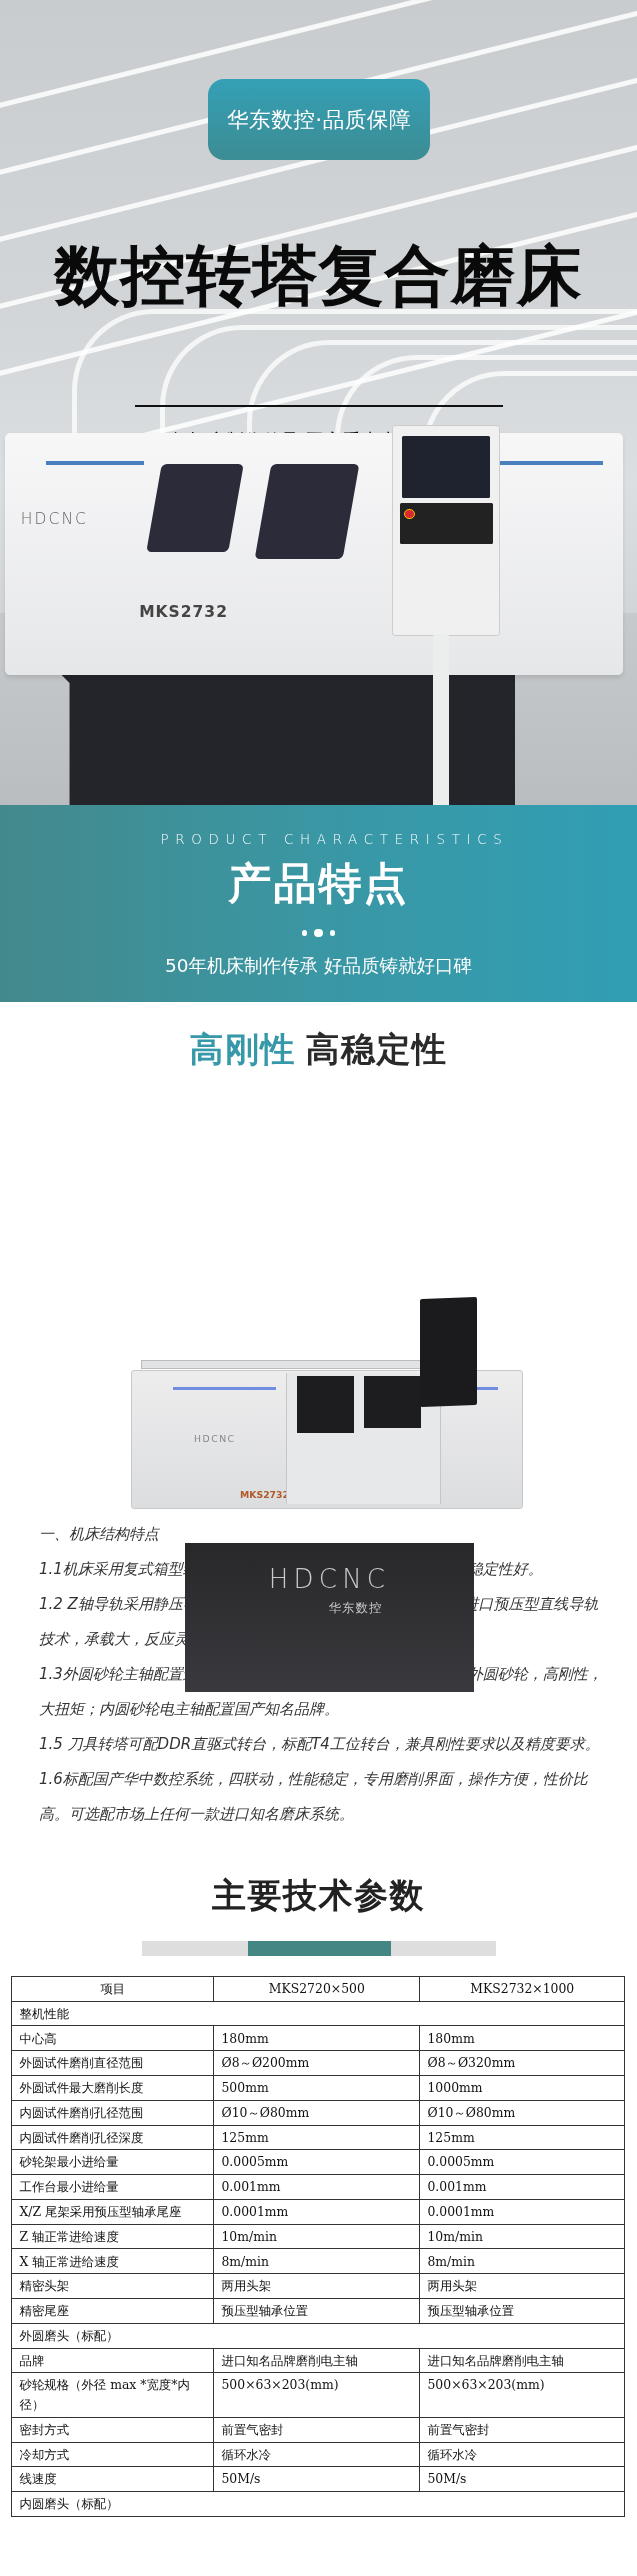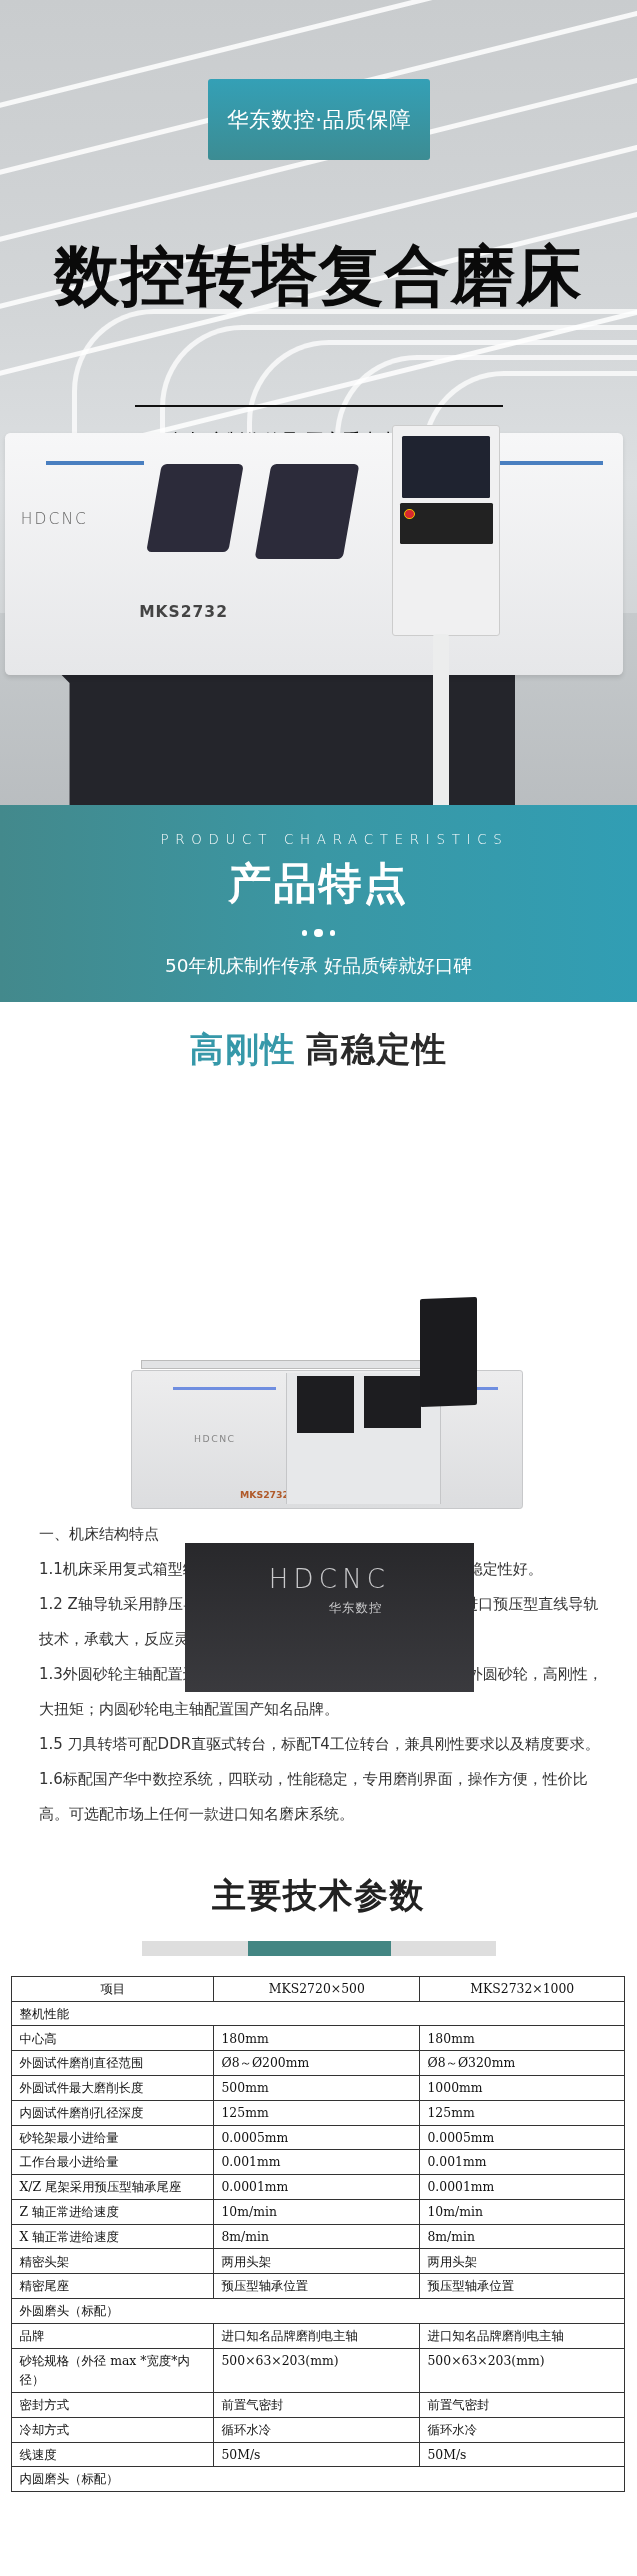--- a/index.html
+++ b/index.html
@@ -14,21 +14,21 @@
   .hero .streak {
     position: absolute; height: 5.2px; background: rgba(255,255,255,0.85);
     border-radius: 3.1px; transform-origin: left center; filter: blur(0.5px);
   }
   .hero .arch {
     position: absolute; border: 5.2px solid rgba(255,255,255,0.75);
     border-bottom: none; border-right: none; border-radius: 82px 0 0 0;
   }
   .badge {
     position: absolute; left: 208px; top: 79px; width: 222px; height: 81px;
-    border-radius: 3px;
+    border-radius: 16px;
     background: linear-gradient(180deg, #34a0b6 0%, #3c8c93 100%);
     color: #fff; font-size: 21.6px; display: flex; align-items: center; justify-content: center;
     letter-spacing: 0.5px;
   }
   .hero-title {
     position: absolute; left: 0; right: 0; top: 232px; text-align: center;
     font-size: 65px; font-weight: 900; color: #0a0a0a; letter-spacing: 1px;
     font-family: "DejaVu Sans", sans-serif;
   }
   .hero-rule { position: absolute; left: 135px; width: 368px; height: 1.5px; background: #111; }
@@ -83,21 +83,21 @@
   .m2 .win { position: absolute; background: #1d1d20; }
   .m2 .stripe { position: absolute; height: 3.1px; background: #6f8ee0; }
   .m2 .ctrl { position: absolute; left: 289px; top: 0; width: 57px; height: 108px; background: #1b1b1e; border-radius: 2.1px; transform: skewY(-2deg); }
   .m2 .logo { position: absolute; color: #888; font-size: 9.3px; letter-spacing: 1.5px; }
   .m2 .model { position: absolute; color: #b05a2a; font-size: 9.3px; font-weight: 700; }
   .rigid-stand { position: absolute; left: 185px; top: 546px; width: 289px; height: 222px; background: linear-gradient(180deg,#28282b,#3a3a3e); }
   .rigid-stand .brand { position: absolute; left: 0; right: 0; top: 20.6px; text-align: center; color: #c9c9cb; font-size: 26px; letter-spacing: 5.2px; font-weight: 300; }
   .rigid-stand .brand2 { position: absolute; left: 0; right: 0; top: 57px; text-align: center; color: #c9c9cb; font-size: 12.4px; letter-spacing: 1px; padding-left: 52px; }
 
   
-  .struct { width: 637px; padding: 62px 28px 0 39px; background: #fff; margin-top: 242px; }
+  .struct { width: 637px; padding: 62px 28px 0 39px; background: #fff; margin-top: 242px; font-style: italic; }
   .struct p { font-size: 15px; line-height: 35px; color: #333; letter-spacing: 0px; }
 
   
   .specs { width: 637px; background: #fff; position: relative; padding-top: 20.6px; }
   .specs .title { text-align: center; font-size: 34px; font-weight: 900; color: #222; letter-spacing: 1.5px; margin-top: 20.6px; }
   .specs .bar { width: 354px; height: 15.5px; margin: 21.6px auto 19.6px; background: #dedede; position: relative; }
   .specs .bar .fill { position: absolute; left: 106px; width: 143px; height: 100%; background: #438683; }
   table.spec { margin-left: 11.3px; width: 614px; border-collapse: collapse; font-family: "DejaVu Serif", "Liberation Serif", serif; }
   table.spec td { border: 1px solid #333; font-size: 12.4px; color: #111; padding: 2.1px 7.2px; height: 24px; vertical-align: top; line-height: 19.6px; }
   table.spec td.c0 { width: 202px; }
@@ -218,20 +218,25 @@
           <td class="c0">外圆试件磨削直径范围</td>
           <td class="c1">Ø8～Ø200mm</td>
           <td>Ø8～Ø320mm</td>
         </tr>
         <tr>
           <td class="c0">外圆试件最大磨削长度</td>
           <td class="c1">500mm</td>
           <td>1000mm</td>
         </tr>
         <tr>
+          <td class="c0">内圆试件磨削孔径范围</td>
+          <td class="c1">Ø10～Ø80mm</td>
+          <td>Ø10～Ø80mm</td>
+        </tr>
+        <tr>
           <td class="c0">内圆试件磨削孔径深度</td>
           <td class="c1">125mm</td>
           <td>125mm</td>
         </tr>
         <tr>
           <td class="c0">砂轮架最小进给量</td>
           <td class="c1">0.0005mm</td>
           <td>0.0005mm</td>
         </tr>
         <tr>

